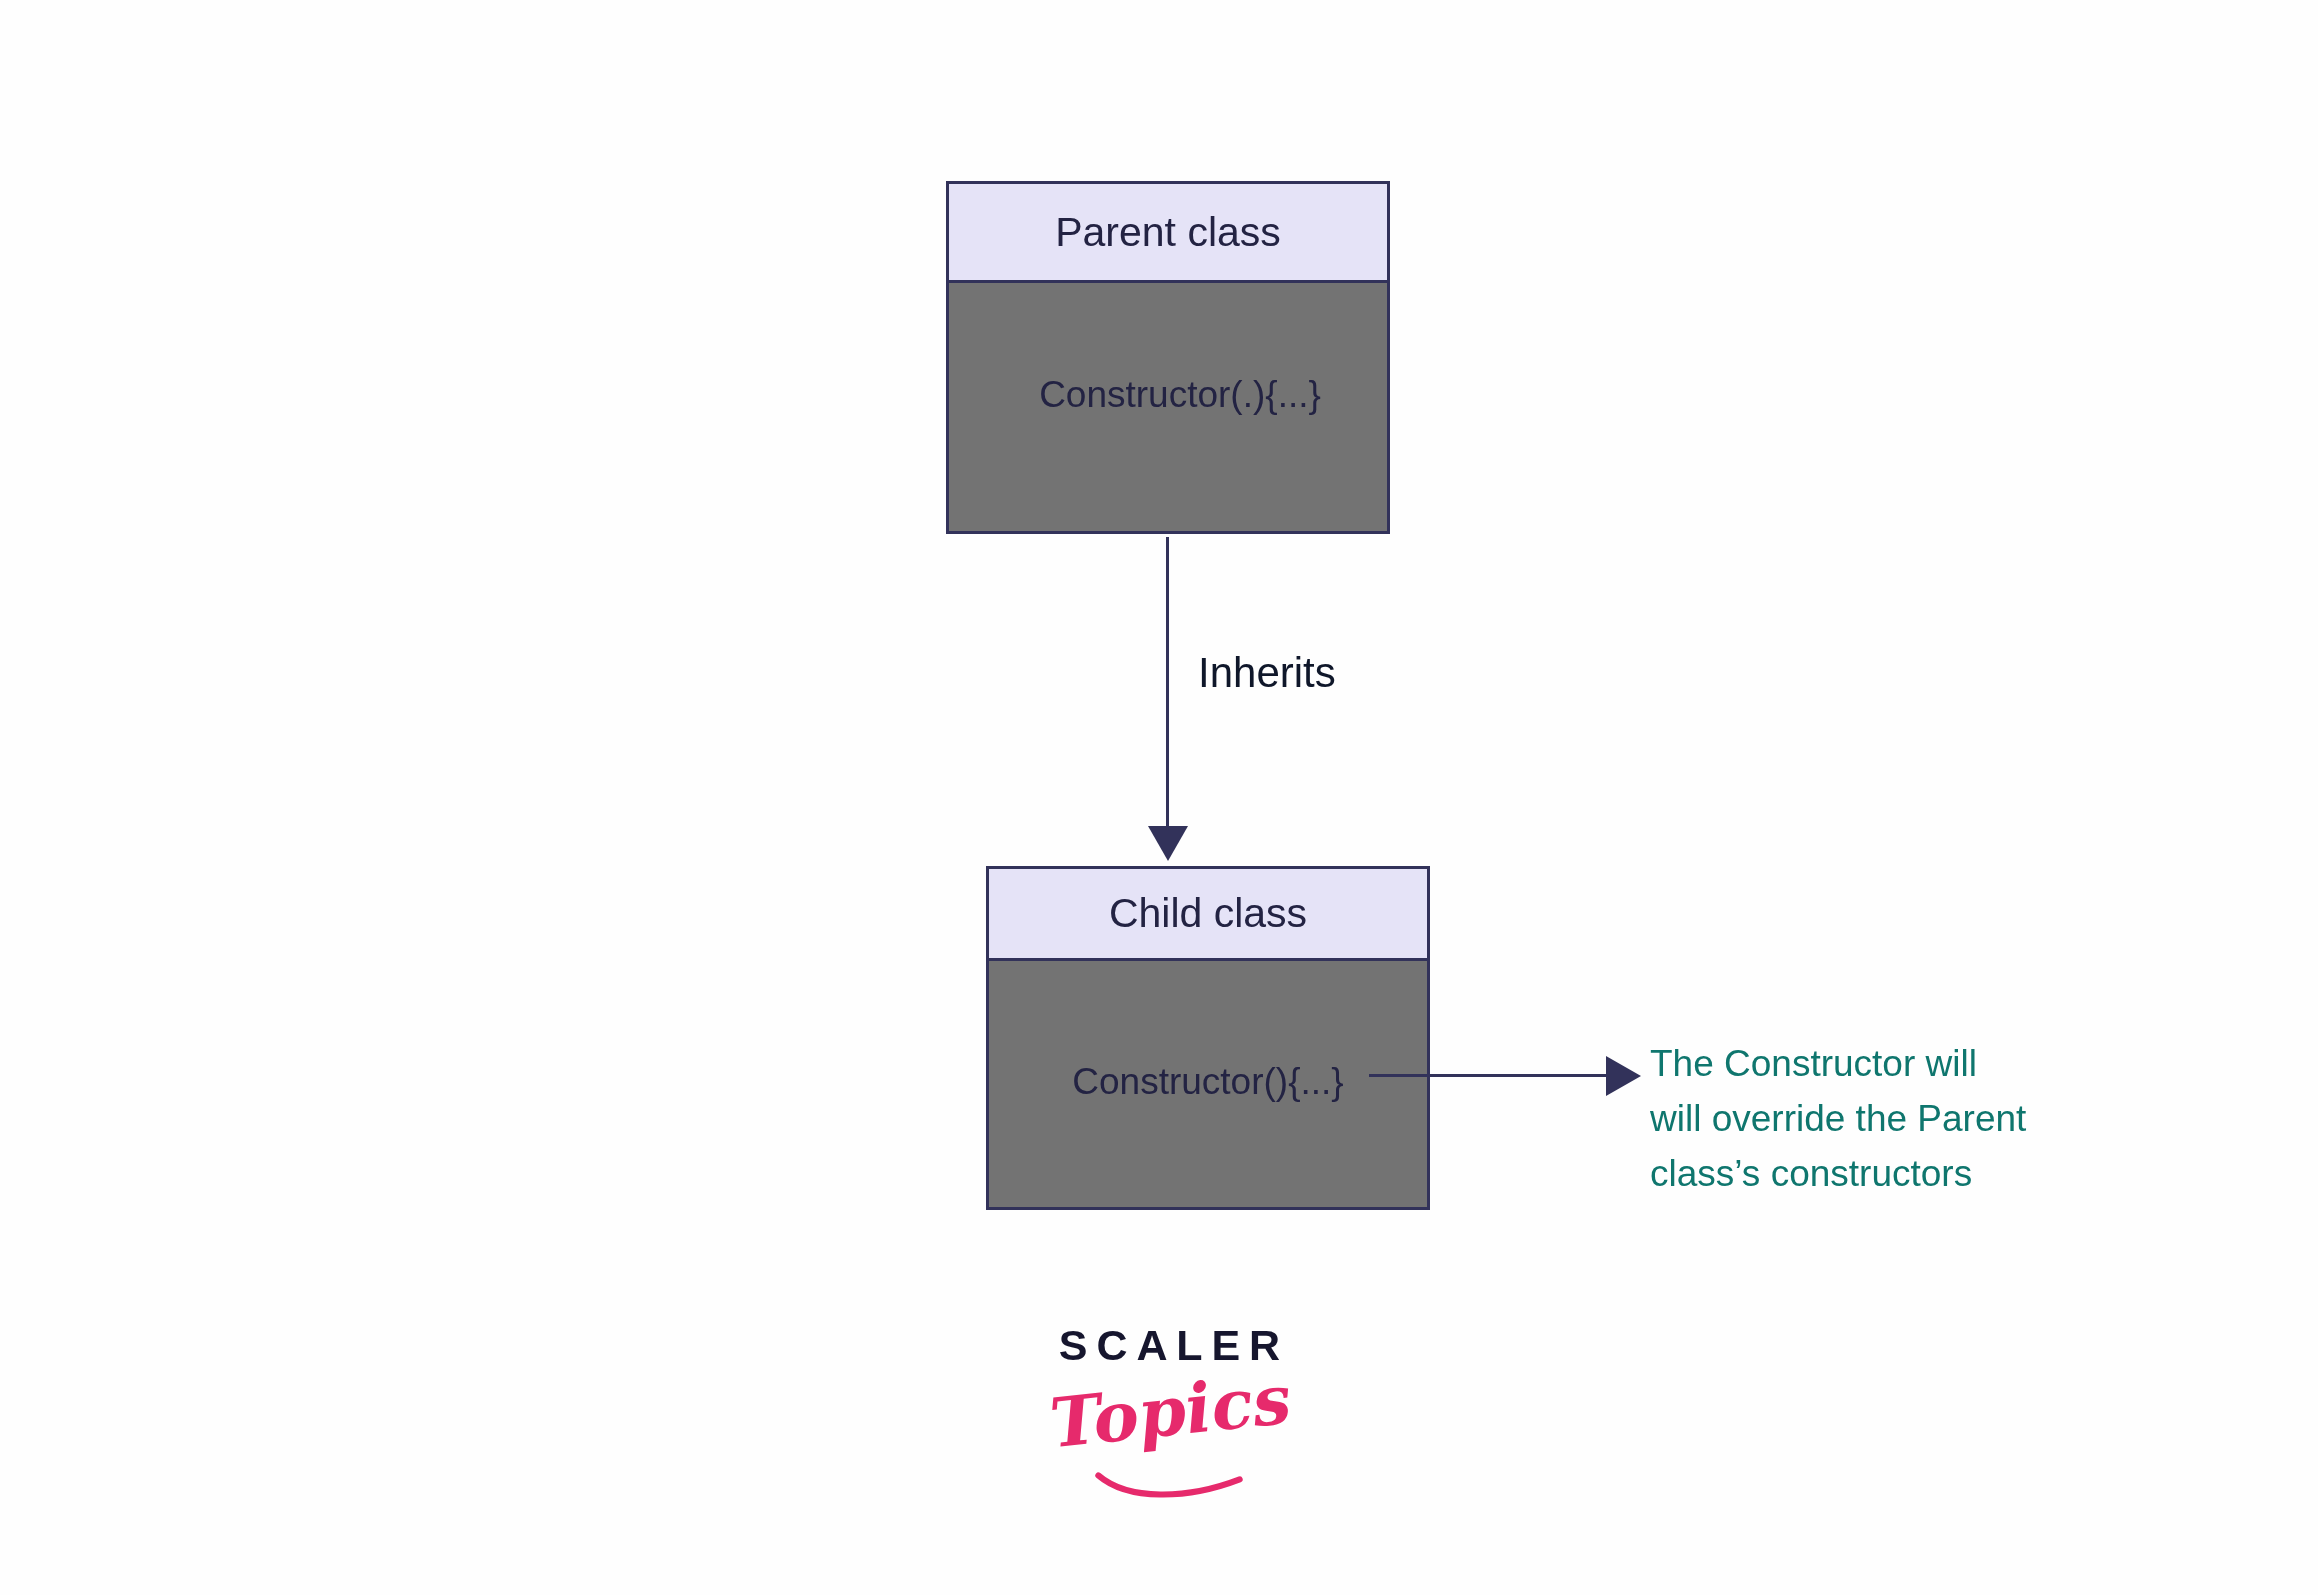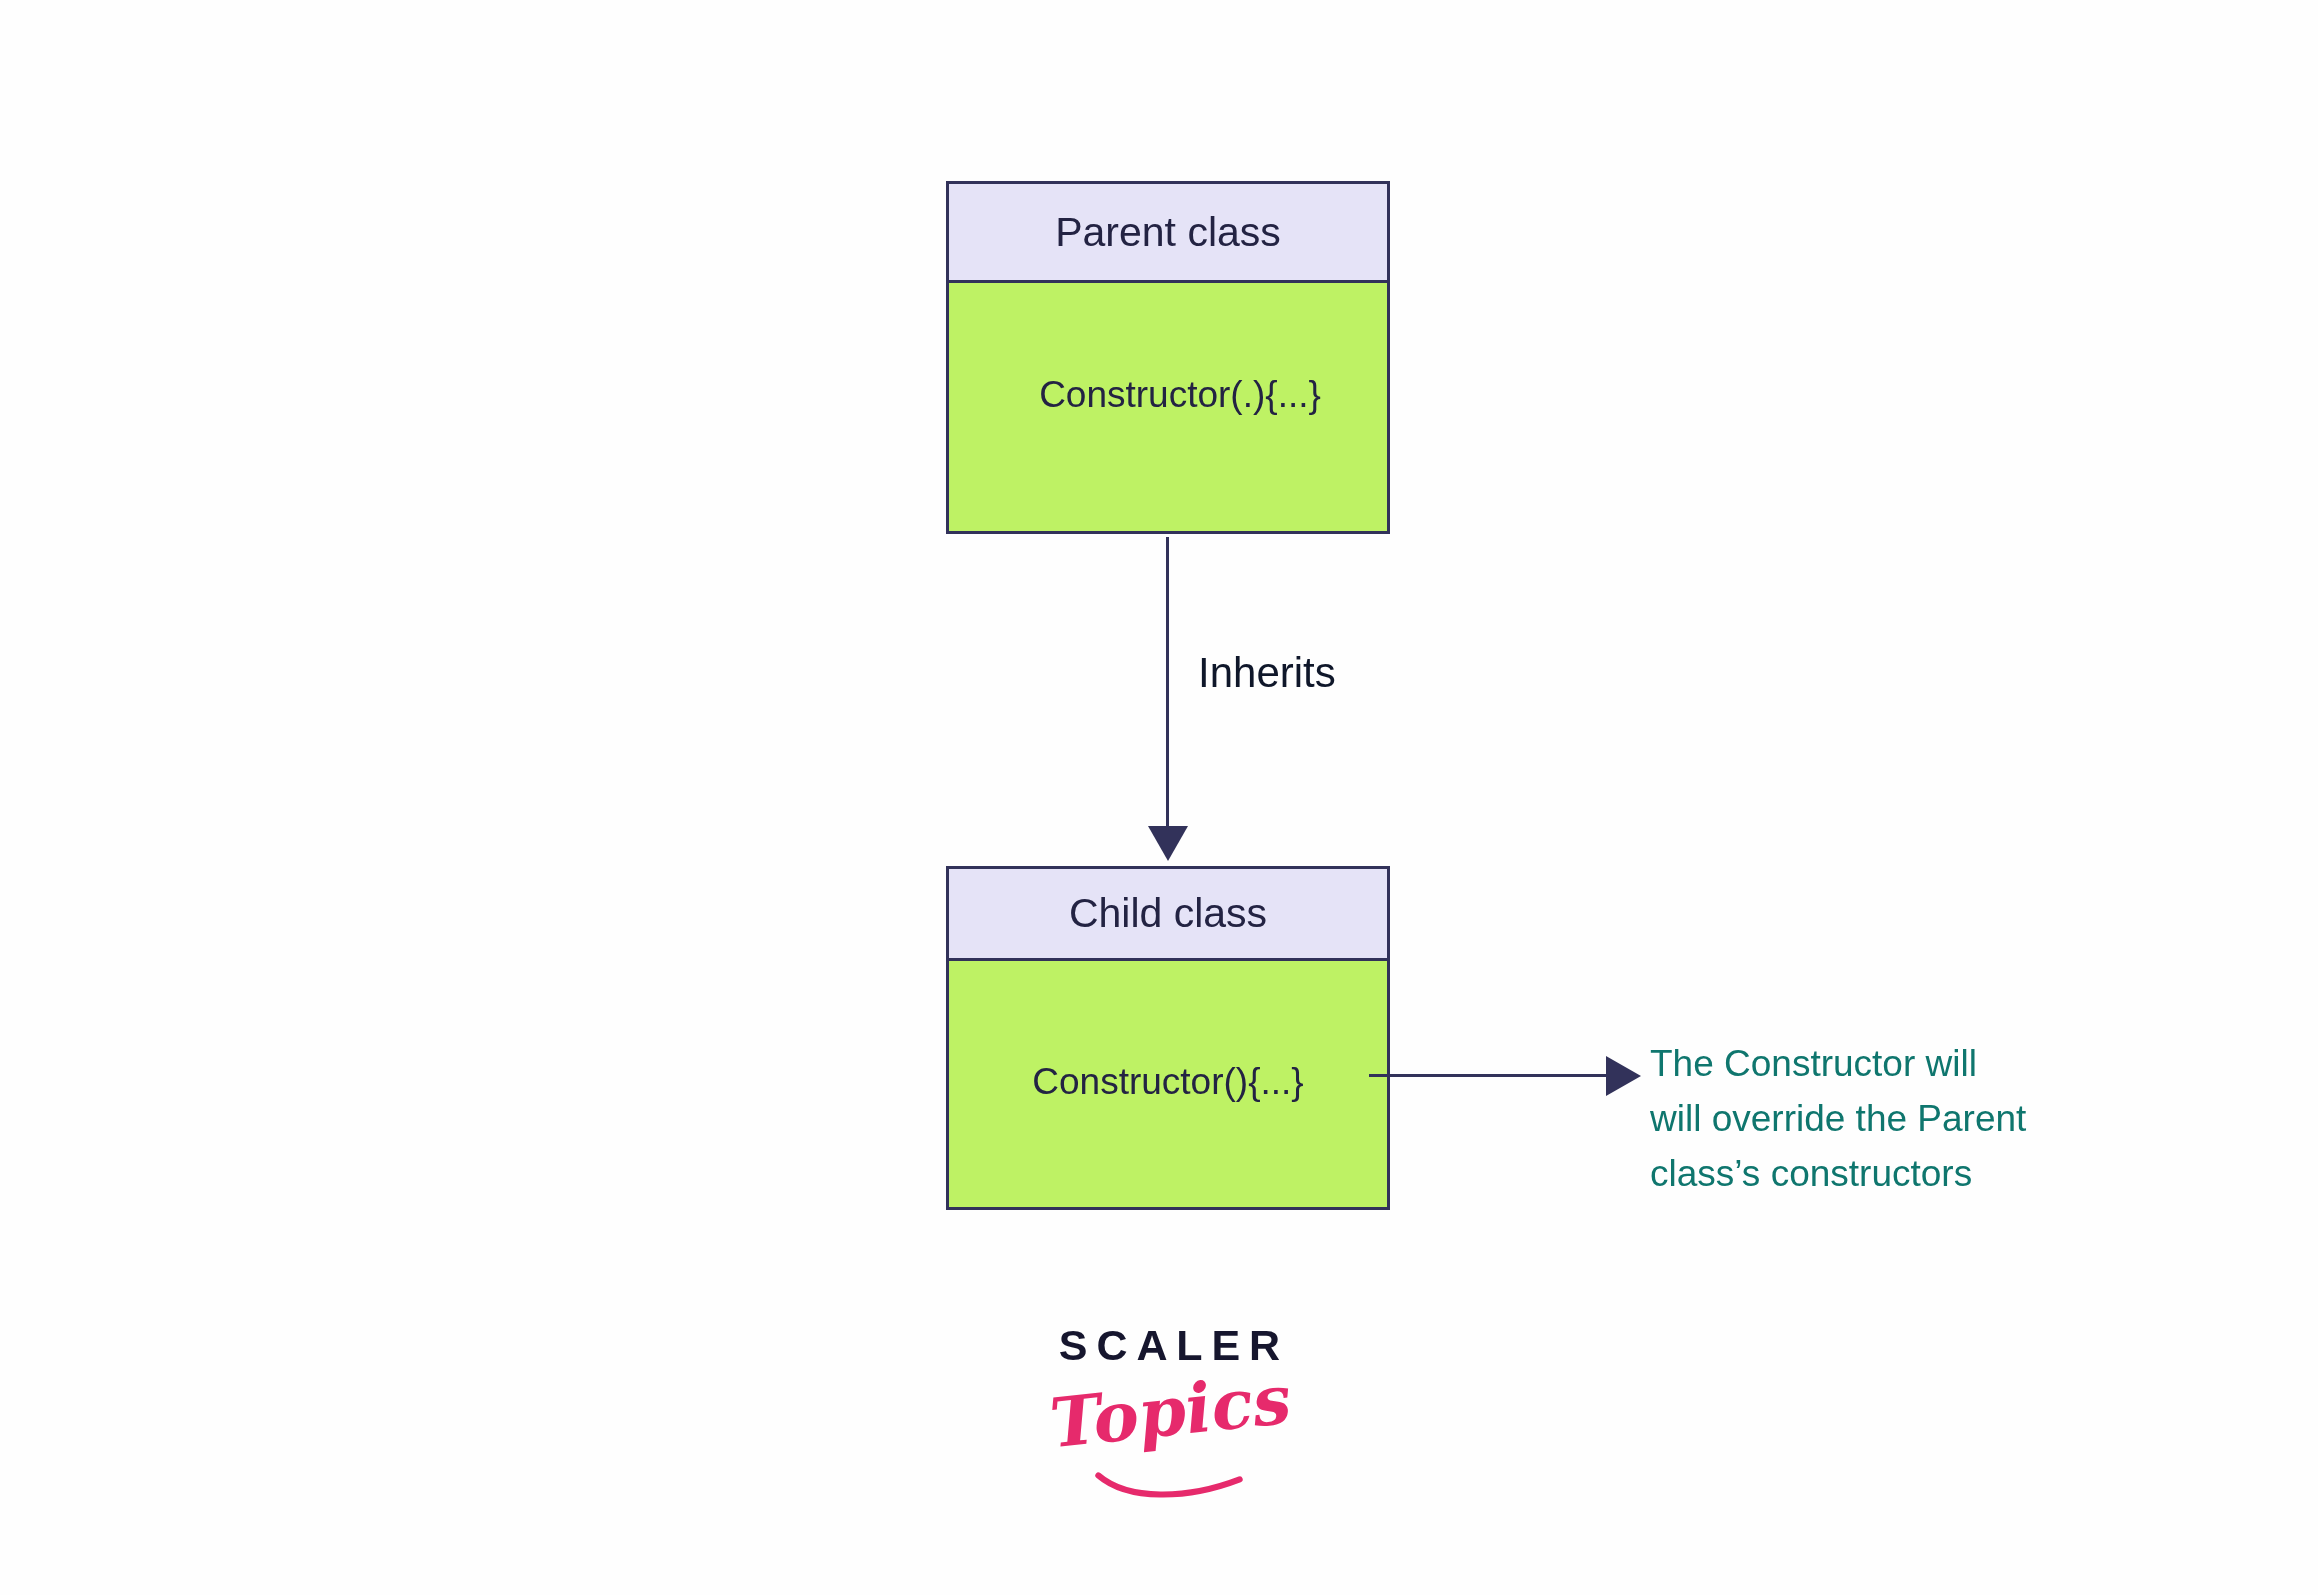--- a/index.html
+++ b/index.html
@@ -10,25 +10,25 @@
     font-family:"Liberation Sans", sans-serif;
     overflow:hidden;
   }
 
   
   .uml-box {
     position:absolute;
     left:946px;
     width:444px;
     border:3.4px solid #32325a;
-    background:#bef264;
+    background:#737373;
     box-sizing:border-box;
   }
   .uml-box.parent { top:181px;  height:353px; }
-  .uml-box.child  { top:866px; height:344px; }
+  .uml-box.child  { top:866px; height:344px;margin-left:40px; }
 
   .uml-header {
     background:#e5e3f7;
     border-bottom:3.4px solid #32325a;
     display:flex; align-items:center; justify-content:center;
     font-size:41px; color:#232343;
     box-sizing:border-box;
   }
   .parent .uml-header { height:99px; }
   .child  .uml-header { height:92px; }

